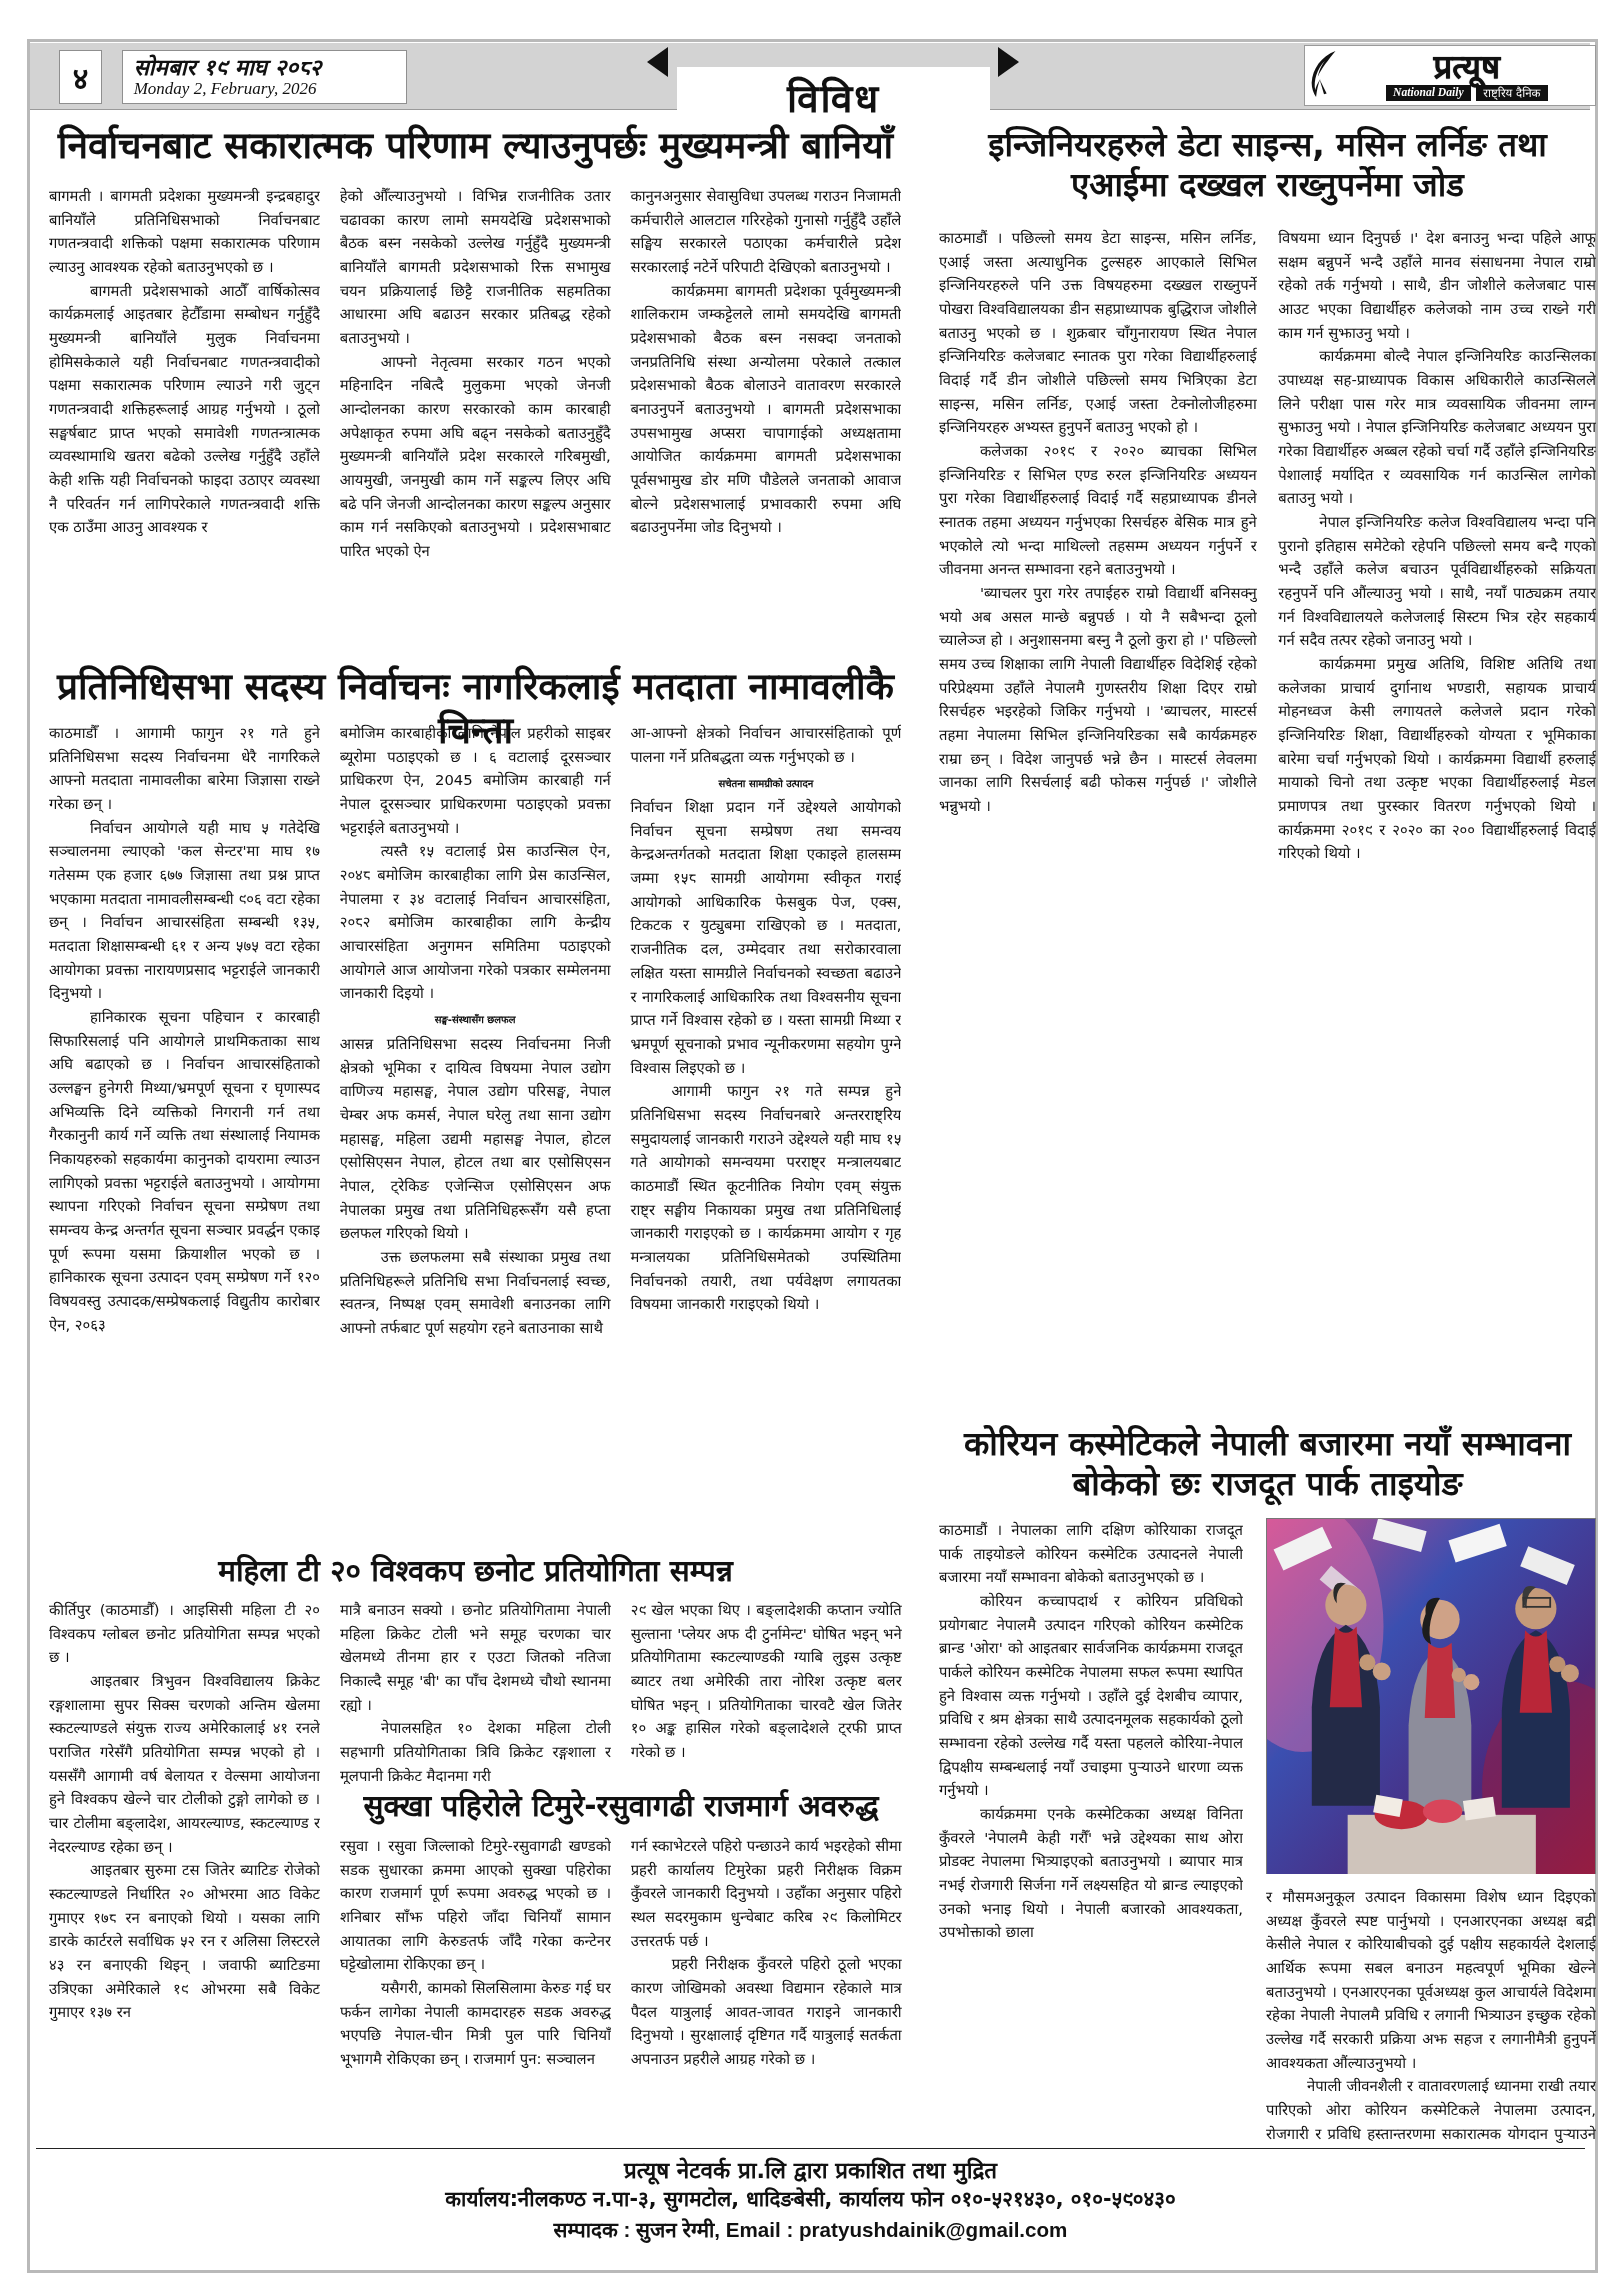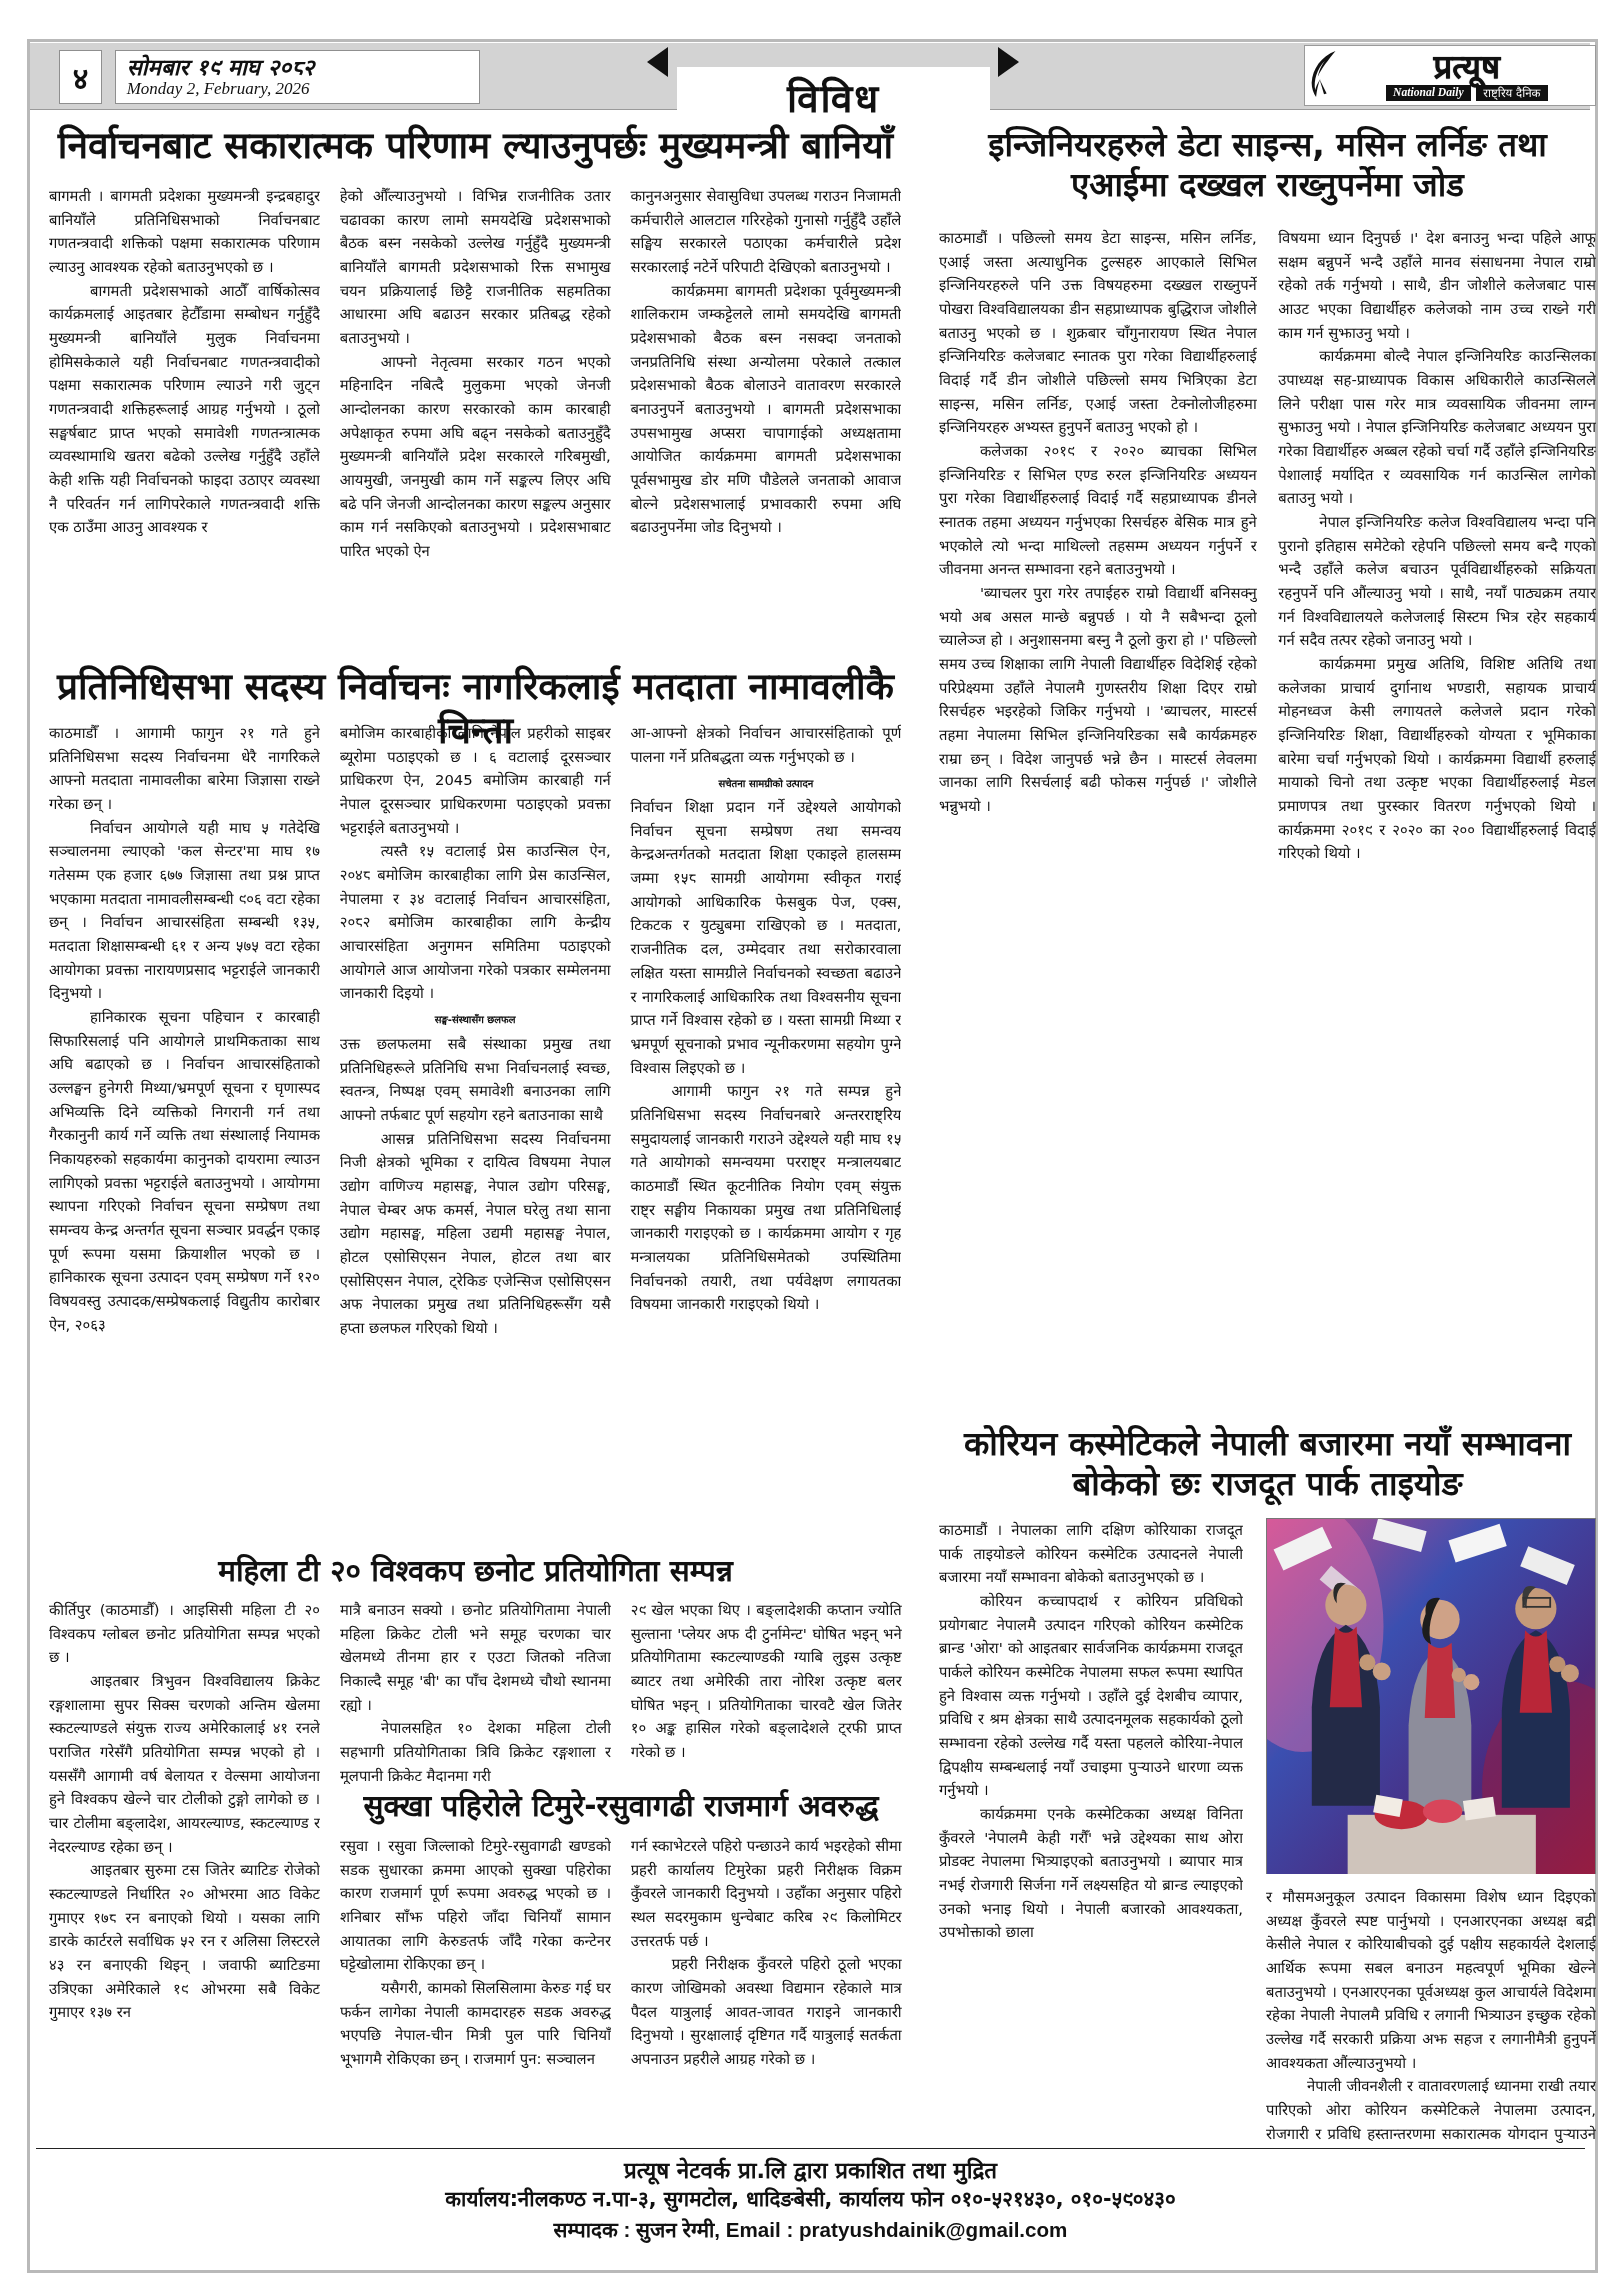--- a/index.html
+++ b/index.html
@@ -3,21 +3,21 @@
 <meta charset="utf-8">
 <style>
   html,body{margin:0;padding:0;background:#e8e8e8;}
   .page{position:relative;width:1621px;height:2293px;background:#ffffff;overflow:hidden;
         font-family:"DejaVu Sans",sans-serif;color:#111;}
   .frame{position:absolute;left:27px;top:39px;width:1565px;height:2228px;border:3.6px solid #b9b9b9;pointer-events:none;}
   .band{position:absolute;left:30px;top:43px;width:1560px;height:66px;background:#d3d3d3;border-bottom:0.9px solid #9a9a9a;}
   .wbox{position:absolute;background:#fff;border:0.9px solid #8f8f8f;box-sizing:border-box;}
   .pagenum{left:59px;top:50px;width:43px;height:54px;display:flex;align-items:center;justify-content:center;
            font-size:30px;font-weight:bold;}
-  .datebox{left:115px;top:50px;width:365px;height:54px;padding:3.6px 10.7px;}
+  .datebox{left:122px;top:50px;width:285px;height:54px;padding:3.6px 10.7px;}
   .date-np{font-size:22.4px;font-weight:bold;font-style:italic;line-height:1.1;}
   .date-en{font-size:17px;font-style:italic;font-family:"Liberation Serif",serif;line-height:1.2;}
   .secbox{left:677px;top:47px;width:313px;height:59px;display:flex;align-items:center;justify-content:center;border:none;margin-top:20px;}
   .sec-title{font-size:39px;font-weight:bold;letter-spacing:1.8px;}
   .tri{position:absolute;width:0;height:0;border-top:15px solid transparent;border-bottom:15px solid transparent;}
   .tri-left{left:647px;top:47px;border-right:21.5px solid #111;}
   .tri-right{left:998px;top:47px;border-left:21.5px solid #111;}
   .logobox{left:1304px;top:45px;width:292px;height:61px;border:1.8px solid #9a9a9a;display:flex;align-items:center;padding:0.9px 3.6px;}
   .logo-main{display:flex;flex-direction:column;align-items:center;width:100%;}
   .logo-row{display:flex;align-items:center;}
@@ -119,22 +119,22 @@
         <p>निर्वाचन आयोगले यही माघ ५ गतेदेखि सञ्चालनमा ल्याएको 'कल सेन्टर'मा माघ १७ गतेसम्म एक हजार ६७७ जिज्ञासा तथा प्रश्न प्राप्त भएकामा मतदाता नामावलीसम्बन्धी ९०६ वटा रहेका छन् । निर्वाचन आचारसंहिता सम्बन्धी १३५, मतदाता शिक्षासम्बन्धी ६१ र अन्य ५७५ वटा रहेका आयोगका प्रवक्ता नारायणप्रसाद भट्टराईले जानकारी दिनुभयो ।</p>
         <p>हानिकारक सूचना पहिचान र कारबाही सिफारिसलाई पनि आयोगले प्राथमिकताका साथ अघि बढाएको छ । निर्वाचन आचारसंहिताको उल्लङ्घन हुनेगरी मिथ्या/भ्रमपूर्ण सूचना र घृणास्पद अभिव्यक्ति दिने व्यक्तिको निगरानी गर्न तथा गैरकानुनी कार्य गर्ने व्यक्ति तथा संस्थालाई नियामक निकायहरुको सहकार्यमा कानुनको दायरामा ल्याउन लागिएको प्रवक्ता भट्टराईले बताउनुभयो । आयोगमा स्थापना गरिएको निर्वाचन सूचना सम्प्रेषण तथा समन्वय केन्द्र अन्तर्गत सूचना सञ्चार प्रवर्द्धन एकाइ पूर्ण रूपमा यसमा क्रियाशील भएको छ । हानिकारक सूचना उत्पादन एवम् सम्प्रेषण गर्ने १२० विषयवस्तु उत्पादक/सम्प्रेषकलाई विद्युतीय कारोबार ऐन, २०६३</p>
       </div>
     <div class="col" style="width:271px;height:824px;">
       <div>
           <p>बमोजिम कारबाहीका लागि नेपाल प्रहरीको साइबर ब्यूरोमा पठाइएको छ । ६ वटालाई दूरसञ्चार प्राधिकरण ऐन, 2045 बमोजिम कारबाही गर्न नेपाल दूरसञ्चार प्राधिकरणमा पठाइएको प्रवक्ता भट्टराईले बताउनुभयो ।</p>
           <p>त्यस्तै १५ वटालाई प्रेस काउन्सिल ऐन, २०४८ बमोजिम कारबाहीका लागि प्रेस काउन्सिल, नेपालमा र ३४ वटालाई निर्वाचन आचारसंहिता, २०८२ बमोजिम कारबाहीका लागि केन्द्रीय आचारसंहिता अनुगमन समितिमा पठाइएको आयोगले आज आयोजना गरेको पत्रकार सम्मेलनमा जानकारी दिइयो ।</p>
         </div>
       <div class="subhead">सङ्घ-संस्थासँग छलफल</div>
       <div>
+          <p>आसन्न प्रतिनिधिसभा सदस्य निर्वाचनमा निजी क्षेत्रको भूमिका र दायित्व विषयमा नेपाल उद्योग वाणिज्य महासङ्घ, नेपाल उद्योग परिसङ्घ, नेपाल चेम्बर अफ कमर्स, नेपाल घरेलु तथा साना उद्योग महासङ्घ, महिला उद्यमी महासङ्घ नेपाल, होटल एसोसिएसन नेपाल, होटल तथा बार एसोसिएसन नेपाल, ट्रेकिङ एजेन्सिज एसोसिएसन अफ नेपालका प्रमुख तथा प्रतिनिधिहरूसँग यसै हप्ता छलफल गरिएको थियो ।</p>
           <p>उक्त छलफलमा सबै संस्थाका प्रमुख तथा प्रतिनिधिहरूले प्रतिनिधि सभा निर्वाचनलाई स्वच्छ, स्वतन्त्र, निष्पक्ष एवम् समावेशी बनाउनका लागि आफ्नो तर्फबाट पूर्ण सहयोग रहने बताउनाका साथै</p>
-          <p>आसन्न प्रतिनिधिसभा सदस्य निर्वाचनमा निजी क्षेत्रको भूमिका र दायित्व विषयमा नेपाल उद्योग वाणिज्य महासङ्घ, नेपाल उद्योग परिसङ्घ, नेपाल चेम्बर अफ कमर्स, नेपाल घरेलु तथा साना उद्योग महासङ्घ, महिला उद्यमी महासङ्घ नेपाल, होटल एसोसिएसन नेपाल, होटल तथा बार एसोसिएसन नेपाल, ट्रेकिङ एजेन्सिज एसोसिएसन अफ नेपालका प्रमुख तथा प्रतिनिधिहरूसँग यसै हप्ता छलफल गरिएको थियो ।</p>
         </div>
     </div>
     <div class="col" style="width:271px;height:824px;">
       <div>
           <p>आ-आफ्नो क्षेत्रको निर्वाचन आचारसंहिताको पूर्ण पालना गर्ने प्रतिबद्धता व्यक्त गर्नुभएको छ ।</p>
         </div>
       <div class="subhead">सचेतना सामग्रीको उत्पादन</div>
       <div>
           <p>निर्वाचन शिक्षा प्रदान गर्ने उद्देश्यले आयोगको निर्वाचन सूचना सम्प्रेषण तथा समन्वय केन्द्रअन्तर्गतको मतदाता शिक्षा एकाइले हालसम्म जम्मा १५८ सामग्री आयोगमा स्वीकृत गराई आयोगको आधिकारिक फेसबुक पेज, एक्स, टिकटक र युट्युबमा राखिएको छ । मतदाता, राजनीतिक दल, उम्मेदवार तथा सरोकारवाला लक्षित यस्ता सामग्रीले निर्वाचनको स्वच्छता बढाउने र नागरिकलाई आधिकारिक तथा विश्वसनीय सूचना प्राप्त गर्ने विश्वास रहेको छ । यस्ता सामग्री मिथ्या र भ्रमपूर्ण सूचनाको प्रभाव न्यूनीकरणमा सहयोग पुग्ने विश्वास लिइएको छ ।</p>
           <p>आगामी फागुन २१ गते सम्पन्न हुने प्रतिनिधिसभा सदस्य निर्वाचनबारे अन्तरराष्ट्रिय समुदायलाई जानकारी गराउने उद्देश्यले यही माघ १५ गते आयोगको समन्वयमा परराष्ट्र मन्त्रालयबाट काठमाडौं स्थित कूटनीतिक नियोग एवम् संयुक्त राष्ट्र सङ्घीय निकायका प्रमुख तथा प्रतिनिधिलाई जानकारी गराइएको छ । कार्यक्रममा आयोग र गृह मन्त्रालयका प्रतिनिधिसमेतको उपस्थितिमा निर्वाचनको तयारी, तथा पर्यवेक्षण लगायतका विषयमा जानकारी गराइएको थियो ।</p>

